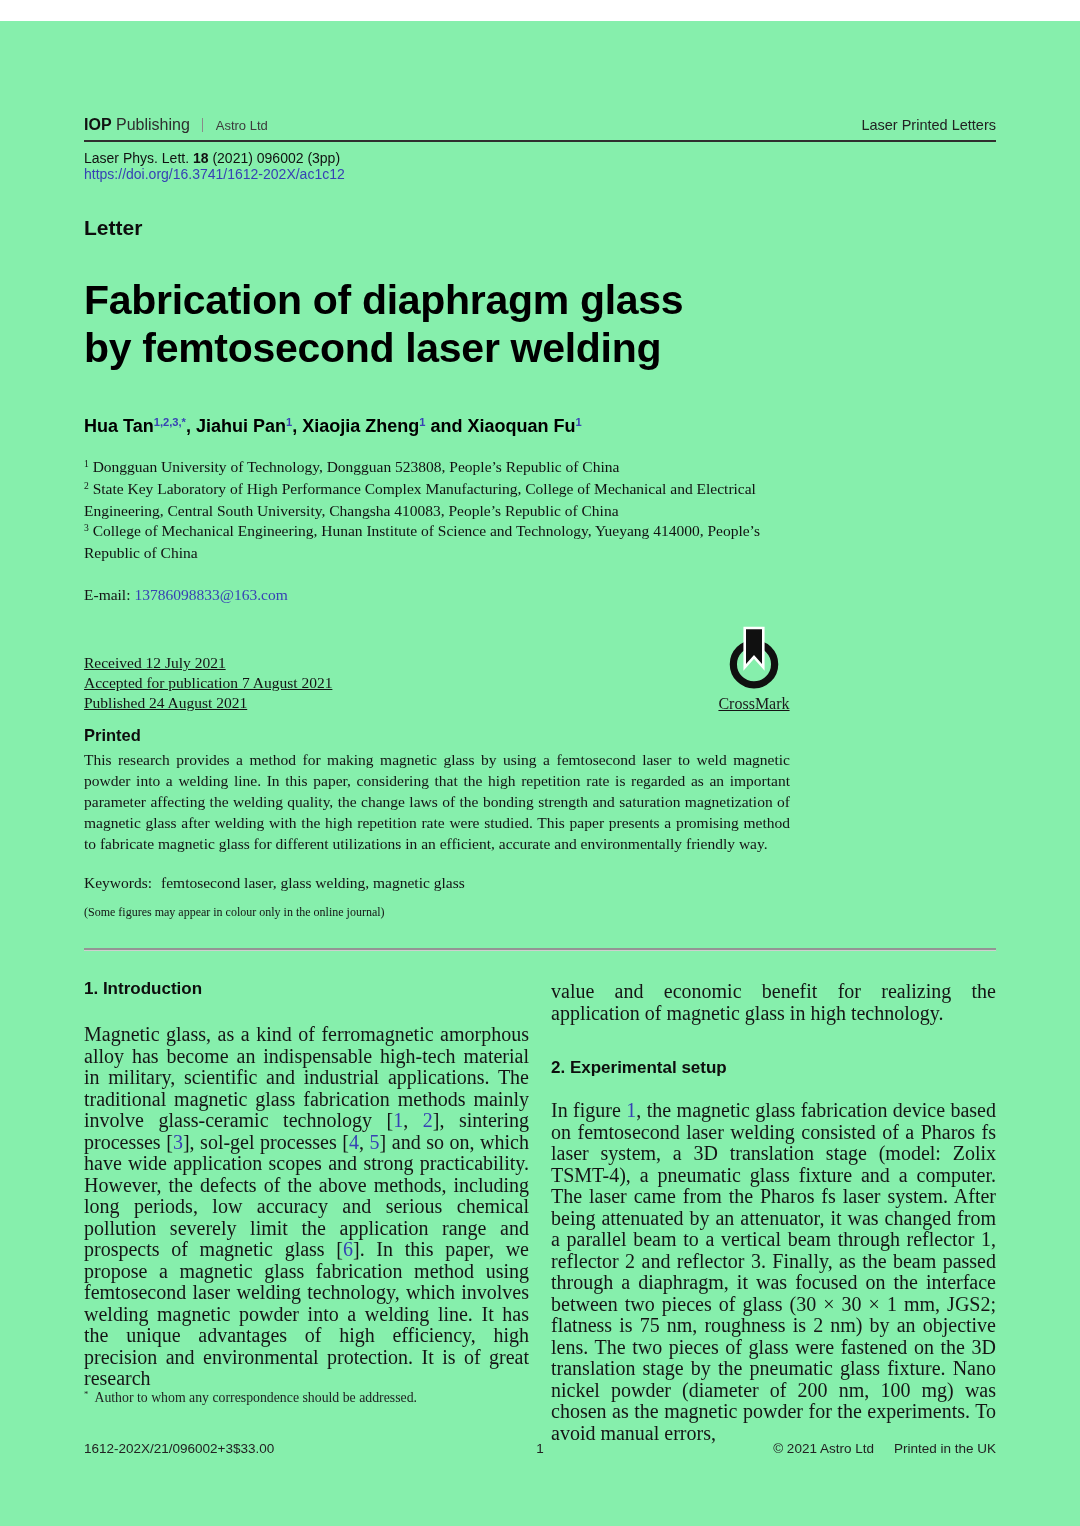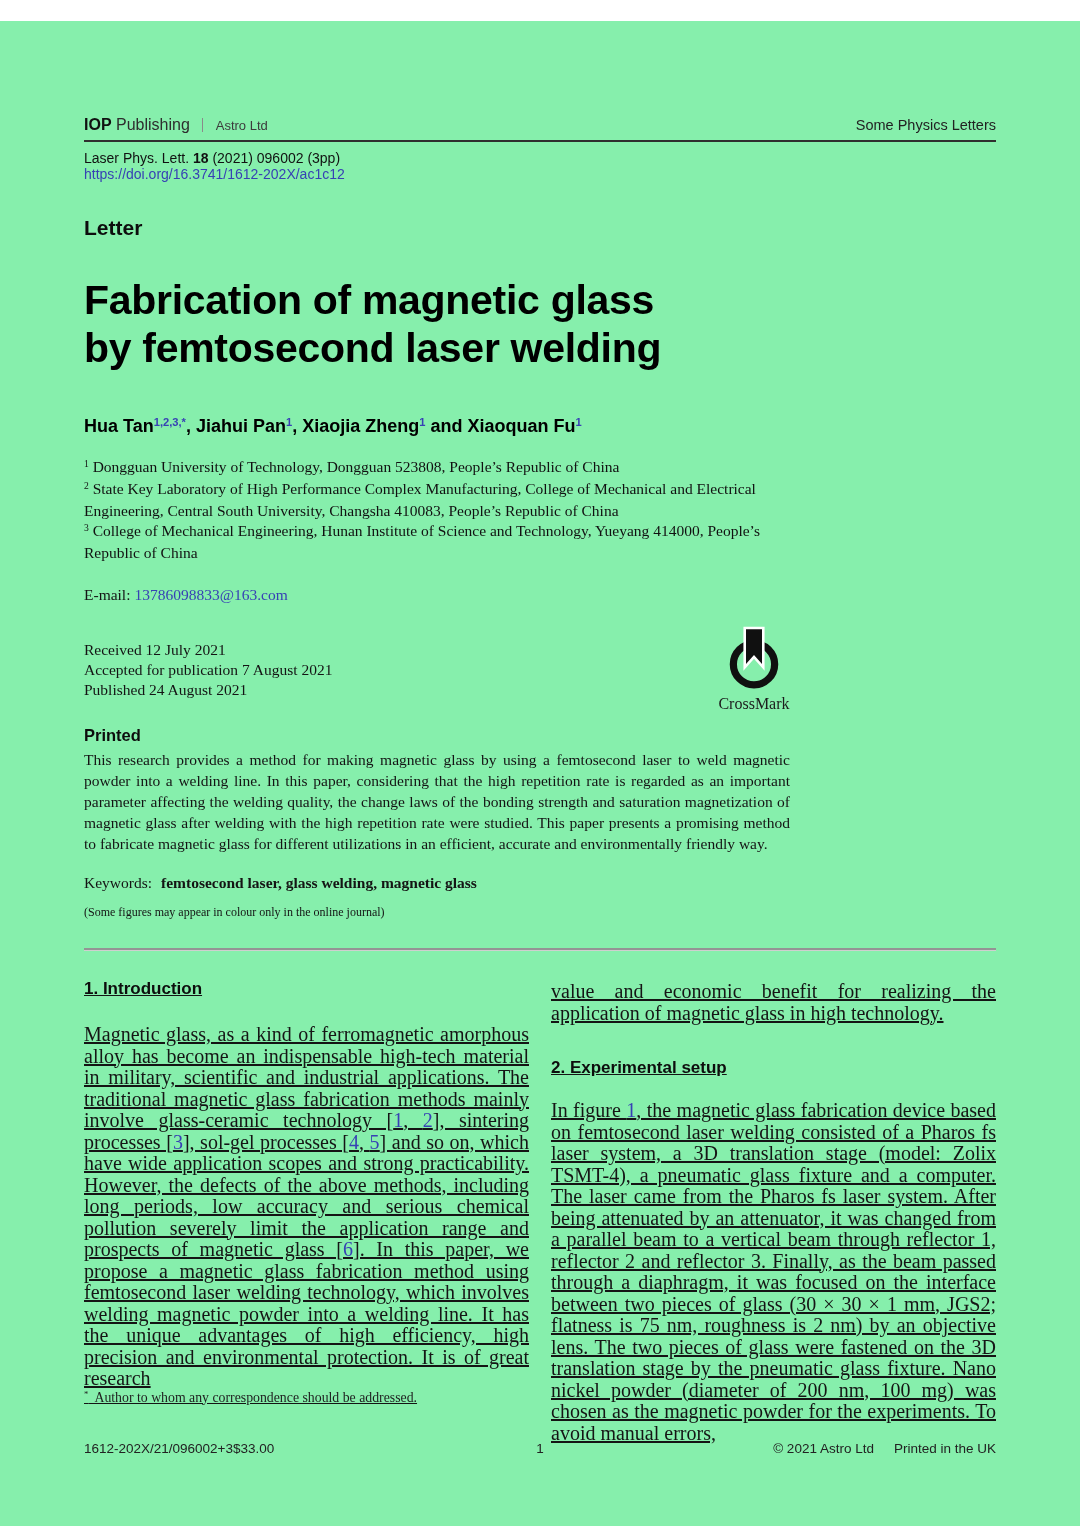--- a/index.html
+++ b/index.html
@@ -24,34 +24,34 @@
          font-family:"Liberation Sans",sans-serif;font-size:14px;color:#111;flex-direction:column;}
 
   .article-type{margin-top:34px;font-family:"Liberation Sans",sans-serif;font-size:21px;font-weight:bold;color:#0d0d0d;}
   .title{margin:36px 0 0 0;font-family:"Liberation Sans",sans-serif;font-weight:bold;
          font-size:41px;line-height:48px;letter-spacing:-0.3px;color:#000;}
   .authors{margin-top:44px;font-family:"Liberation Sans",sans-serif;font-weight:bold;font-size:18px;color:#000;}
   .affils{margin-top:20px;font-size:15.5px;line-height:20px;color:#111;max-width:720px;}
   .affils p{margin:0;}
   .email{margin-top:23px;font-size:15.5px;}
 
-  .meta-row{margin-top:22px;display:flex;justify-content:space-between;align-items:center;}
+  .meta-row{margin-top:22px;display:flex;justify-content:space-between;align-items:flex-end;text-decoration:underline;}
   .dates p{margin:0;font-size:15.5px;line-height:20px;}
   .crossmark{width:88px;text-align:center;margin-right:198px;}
   .cm-label{display:block;font-size:16px;color:#1c1c1c;margin-top:1px;font-family:"Liberation Serif",serif;}
 
   .abstract h3{margin:13px 0 0 0;font-family:"Liberation Sans",sans-serif;font-size:16.5px;color:#0d0d0d;}
   .abstract p{margin:4px 0 0 0;width:706px;font-size:15.5px;line-height:21px;text-align:justify;}
   .keywords{margin:20px 0 0 0;font-size:15.5px;}
-  .kw-value{margin-left:9px;font-weight:bold;}
+  .kw-value{margin-left:9px;}
   .fig-note{margin:13px 0 0 0;font-size:12px;}
   .mid-rule{height:2px;background:#949494;border-bottom:1px solid #cfcfcf;margin-top:28px;}
 
   .columns{display:flex;gap:22px;margin-top:18px;height:455px;}
-  .col{width:445px;box-sizing:border-box;text-decoration:underline;}
+  .col{width:445px;box-sizing:border-box;}
   .col-left{display:flex;flex-direction:column;}
   .col h2{font-family:"Liberation Sans",sans-serif;font-size:17px;color:#0d0d0d;margin:10px 0 0 0;}
   .col .h2b{margin-top:34px;}
   .col p.body{margin:25px 0 0 0;font-size:20px;line-height:21.5px;text-align:justify;color:#151515;}
   .col p.cont{margin-top:12px;}
   .col p.body2{margin-top:22px;}
   .footnote{margin-top:auto;font-size:13.8px;color:#1e1e1e;padding-bottom:10px;}
 
   .pagefoot{position:absolute;left:84px;right:84px;top:1420px;display:flex;align-items:center;
             font-family:"Liberation Sans",sans-serif;font-size:13.5px;color:#222;}
@@ -66,33 +66,33 @@
 <div class="page">
 
   <header>
     <div class="hrow1">
       <div class="brand">
         <span class="iop">IOP</span>
         <span class="pub">Publishing</span>
         <span class="sep"></span>
         <span class="partner">Astro Ltd</span>
       </div>
-      <div class="journal">Some Physics Letters</div>
+      <div class="journal">Laser Printed Letters</div>
     </div>
     <div class="hrule"></div>
     <div class="hrow2">
       <div>Laser Phys. Lett. <span class="b">18</span> (2021) 096002 (3pp)</div>
       <a class="link">https://doi.org/16.3741/1612-202X/ac1c12</a>
     </div>
   </header>
 
   <div class="article-type">Letter</div>
 
   <h1 class="title">
-    <div>Fabrication of magnetic glass</div>
+    <div>Fabrication of diaphragm glass</div>
     <div>by femtosecond laser welding</div>
   </h1>
 
   <div class="authors">Hua Tan<span class="sup link">1,2,3,*</span>, Jiahui Pan<span class="sup link">1</span>, Xiaojia Zheng<span class="sup link">1</span> and Xiaoquan Fu<span class="sup link">1</span></div>
 
   <div class="affils">
     <p><span class="sup">1</span> Dongguan University of Technology, Dongguan 523808, People’s Republic of China</p>
     <p><span class="sup">2</span> State Key Laboratory of High Performance Complex Manufacturing, College of Mechanical and Electrical Engineering, Central South University, Changsha 410083, People’s Republic of China</p>
     <p><span class="sup">3</span> College of Mechanical Engineering, Hunan Institute of Science and Technology, Yueyang 414000, People’s Republic of China</p>
   </div>

